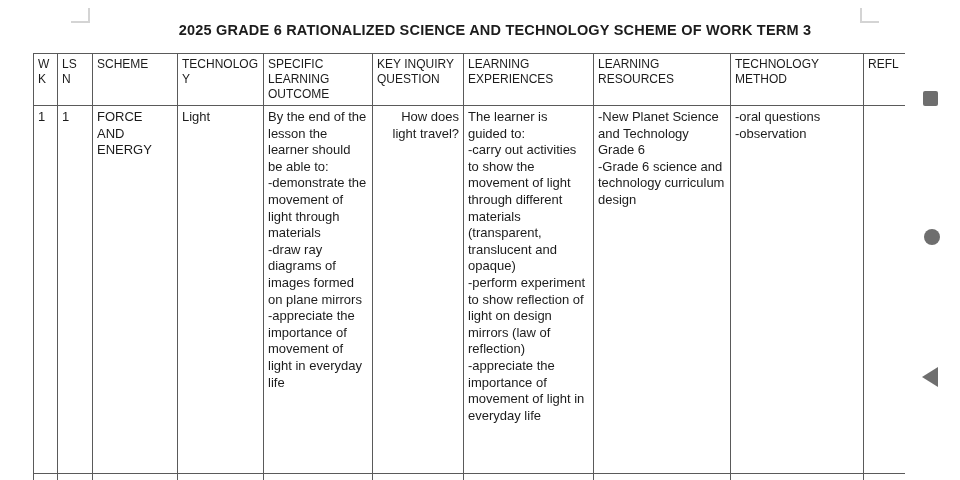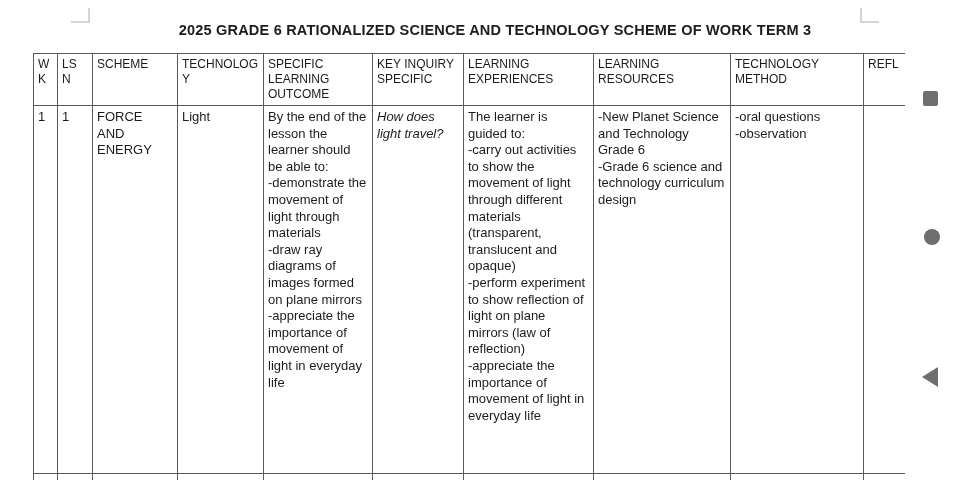--- a/index.html
+++ b/index.html
@@ -22,21 +22,21 @@
   table.scheme{border-collapse:collapse;table-layout:fixed;width:940px;}
   .scheme th,.scheme td{
     border:1px solid #5a5a5a;vertical-align:top;padding:3px 4px;
     white-space:pre-line;overflow:hidden;
   }
   .scheme th{font-size:12px;line-height:15px;font-weight:normal;text-align:left;overflow-wrap:anywhere;}
   .scheme td{font-size:13px;line-height:16.6px;}
   tr.header-row{height:42px;}
   tr.row-1{height:368px;}
   tr.row-2{height:80px;}
-  td.kiq{text-align:left;font-style:italic;}
+  td.kiq{text-align:right;}
   
   .nav-square{position:absolute;left:923px;top:91px;width:15px;height:15px;background:#6e6e6e;border-radius:2px;}
   .nav-circle{position:absolute;left:924px;top:229px;width:16px;height:16px;background:#6e6e6e;border-radius:50%;}
   .nav-triangle{position:absolute;left:922px;top:367px;width:0;height:0;
     border-top:10px solid transparent;border-bottom:10px solid transparent;border-right:16px solid #6e6e6e;}
 </style>
 </head>
 <body>
 
 <div class="crop-mark tl"></div>
@@ -63,21 +63,21 @@
         <th>W
 K</th>
         <th>LS
 N</th>
         <th>SCHEME</th>
         <th>TECHNOLOGY</th>
         <th>SPECIFIC
 LEARNING
 OUTCOME</th>
         <th>KEY INQUIRY
-SPECIFIC</th>
+QUESTION</th>
         <th>LEARNING
 EXPERIENCES</th>
         <th>LEARNING
 RESOURCES</th>
         <th>TECHNOLOGY
 METHOD</th>
         <th>REFL</th>
       </tr>
     </thead>
     <tbody>
@@ -88,21 +88,21 @@
 AND
 ENERGY</td>
         <td>Light</td>
         <td>By the end of the lesson the learner should be able to:
 -demonstrate the movement of light through materials
 -draw ray diagrams of images formed on plane mirrors
 -appreciate the importance of movement of light in everyday life</td>
         <td class="kiq">How does light travel?</td>
         <td>The learner is guided to:
 -carry out activities to show the movement of light through different materials (transparent, translucent and opaque)
--perform experiment to show reflection of light on plane mirrors (law of reflection)
+-perform experiment to show reflection of light on design mirrors (law of reflection)
 -appreciate the importance of movement of light in everyday life</td>
         <td>-New Planet Science and Technology Grade 6
 -Grade 6 science and technology curriculum design</td>
         <td>-oral questions
 -observation</td>
         <td></td>
       </tr>
       <tr class="row-2">
         <td></td>
         <td>2</td>

